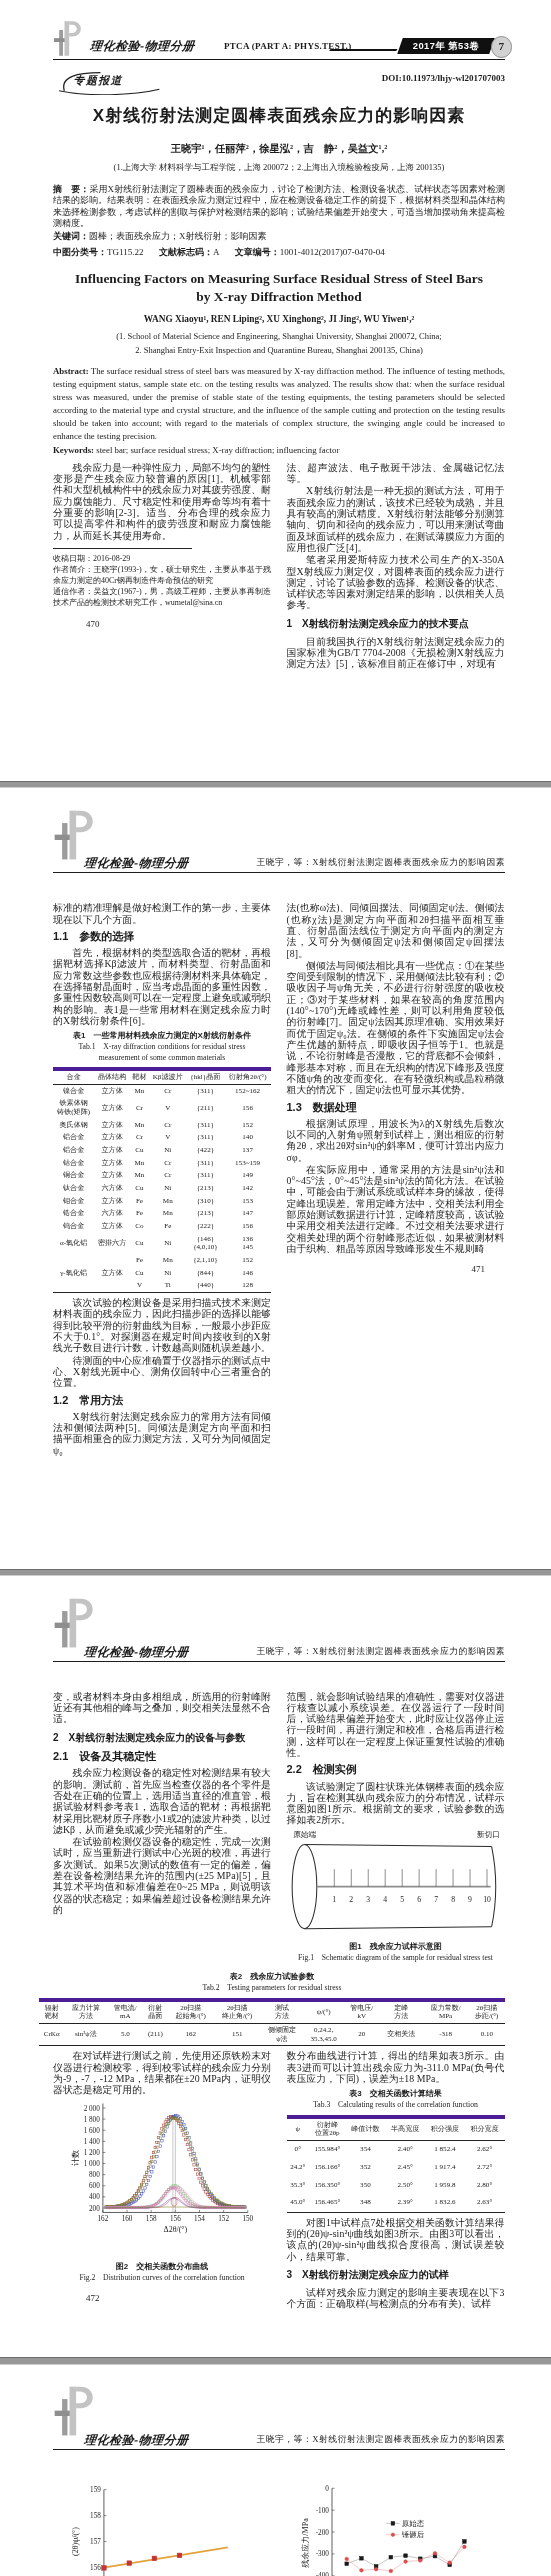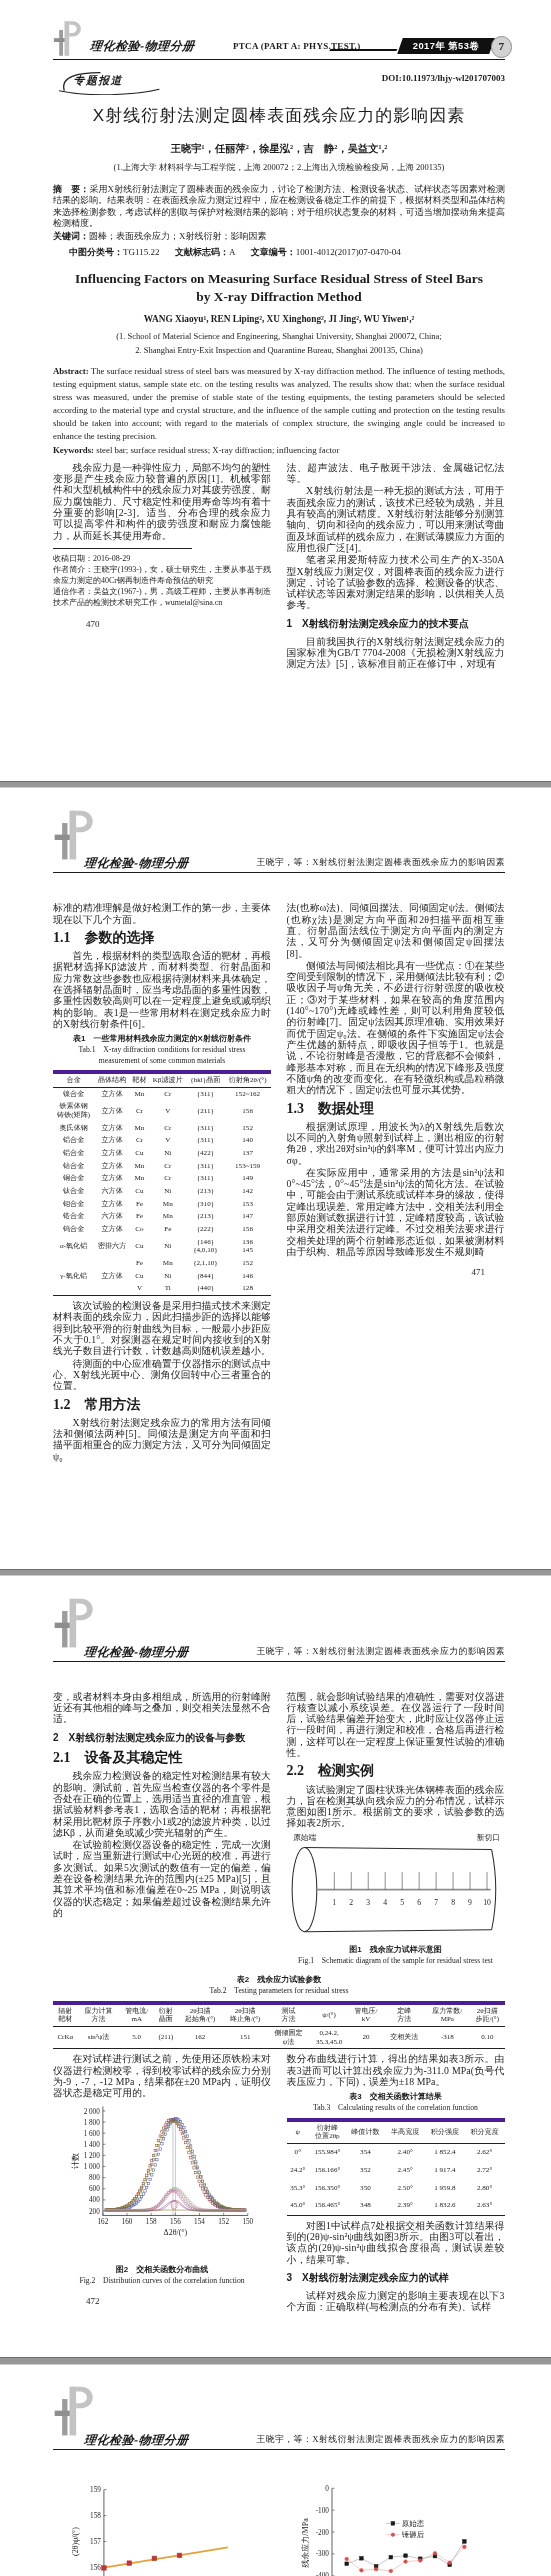--- a/index.html
+++ b/index.html
@@ -4,58 +4,58 @@
 <style>
   html,body{margin:0;padding:0;background:#ffffff;}
   body{width:551px;font-family:"Liberation Serif","DejaVu Serif",serif;color:#1c1c1c;}
   .page{position:relative;width:551px;height:781px;background:#fff;overflow:hidden;}
   .page-sep{height:5.2px;background:#979797;border-top:0.5px solid #6e6e6e;border-bottom:0.5px solid #cdcdcd;}
   
   .p1head{position:relative;padding:0 46px 0 53px;}
   .logoRow{position:relative;height:59px;border-bottom:1.3px solid #161616;}
   .p1logo{position:absolute;left:0;top:19.6px;}
   .logo-cn{position:absolute;left:37px;top:38px;font-family:"Liberation Sans",sans-serif;font-weight:bold;font-style:italic;font-size:12px;letter-spacing:0.5px;transform:skewX(-6deg);}
-  .ptca{position:absolute;left:180px;top:41px;font-weight:bold;font-size:9px;letter-spacing:0.3px;}
+  .ptca{position:absolute;left:171px;top:41px;font-weight:bold;font-size:9px;letter-spacing:0.3px;}
   .banner-tail{position:absolute;right:108px;top:49px;width:67px;height:1.5px;background:#101010;transform:skewX(-30deg);}
   .banner{position:absolute;right:13.4px;top:38px;width:92px;height:16px;background:#101010;transform:skewX(-19deg);}
   .banner span{display:block;transform:skewX(19deg);color:#fff;font-family:"Liberation Sans",sans-serif;font-weight:bold;font-size:9.3px;text-align:center;line-height:16px;letter-spacing:0.5px;}
   .issue-circle{position:absolute;right:-7.2px;top:36px;width:19.6px;height:19.6px;border-radius:50%;background:#d2d2d2;border:0.5px solid #8f8f8f;text-align:center;line-height:19.6px;font-weight:bold;font-size:11.3px;color:#2a2a2a;}
   .badgeRow{position:relative;height:36px;}
   .badge{position:absolute;left:3.1px;top:10.3px;width:106px;height:25px;}
   .badge svg{position:absolute;left:0;top:0;}
   .badge .badge-label{position:absolute;left:17.5px;top:4.1px;font-family:"Liberation Sans",sans-serif;font-weight:bold;font-style:italic;font-size:10.8px;letter-spacing:1.5px;}
   .doi{position:absolute;right:0;top:13.4px;font-weight:bold;font-size:9px;}
-  h1.cntitle{margin:8.2px 0 0;text-align:center;font-family:"Liberation Sans",sans-serif;font-weight:normal;font-size:17px;letter-spacing:1px;}
+  h1.cntitle{margin:8.2px 0 0;text-align:center;font-family:"Liberation Sans",sans-serif;font-weight:bold;font-size:17px;letter-spacing:1px;}
   .authors{margin-top:14.4px;text-align:center;font-weight:bold;font-size:10.3px;}
   .affil{margin-top:6.2px;text-align:center;font-size:8.5px;}
   .abs-cn{margin:10.3px 0 0;font-size:9px;line-height:11.3px;text-align:justify;}
   .abs-cn b,.kw b,.clc b{font-family:"Liberation Sans",sans-serif;}
   .kw{margin:2.1px 0 0;font-size:9px;line-height:11.3px;}
   .clc{margin:3.1px 0 0;font-size:9px;}
-  .clc b{margin-left:13.4px;} .clc b:first-child{margin-left:16px;}
+  .clc b{margin-left:13.4px;} .clc b:first-child{margin-left:0;}
   h2.entitle{margin:11.3px 0 0;text-align:center;font-weight:bold;font-size:13.4px;line-height:18px;}
   .enauthors{margin-top:8.2px;text-align:center;font-weight:bold;font-size:9.3px;}
   .enaffil{margin-top:5.2px;text-align:center;font-size:8.5px;line-height:14px;}
   .abs-en{margin:7.2px 0 0;font-size:8.8px;line-height:13px;text-align:justify;}
   .kw-en{margin:2.1px 0 0;font-size:8.8px;}
   
   .runhead{position:relative;height:107px;}
   .runhead .plogo{position:absolute;left:53px;top:13.4px;}
   .brand{position:absolute;left:84px;top:60px;font-family:"Liberation Sans",sans-serif;font-weight:bold;font-style:italic;font-size:12px;letter-spacing:0.5px;transform:skewX(-6deg);}
   .runtitle{position:absolute;right:46px;top:62px;font-size:8.8px;letter-spacing:0.5px;}
   .runline{position:absolute;left:53px;right:46px;top:77px;border-bottom:0.8px solid #1d1d1d;}
   
   .body-slot{margin-top:7.2px;}
   .cols{display:flex;gap:15.5px;padding:0 46px 0 53px;}
   .col{width:218px;flex:none;}
-  .full{padding:0 46px 0 53px;}
+  .full{padding:0 46px 0 39px;}
   .p{font-size:9.8px;line-height:11.3px;text-align:justify;margin:0 0 1px;text-indent:2em;letter-spacing:0.1px;}
   .p.ni{text-indent:0;}
   .h2{font-family:"Liberation Sans",sans-serif;font-weight:bold;font-size:10px;margin:6.2px 0 4.6px;}
-  .h3{font-family:Liberation Serif, serif;font-weight:bold;font-size:14px;margin:4.1px 0 3.1px;}
+  .h3{font-family:Liberation Sans, sans-serif;font-weight:bold;font-size:11px;margin:4.1px 0 3.1px;}
   .capcn{text-align:center;font-family:"Liberation Sans",sans-serif;font-weight:bold;font-size:8px;margin:4.1px 0 1px;white-space:pre-line;}
   .capen{text-align:center;font-size:7.7px;margin:0 0 4.1px;white-space:pre-line;line-height:10.3px;}
   .tbl{border-collapse:collapse;margin:1px auto 4.1px;border-top:4px solid #4c1d95;border-bottom:1px solid #222;width:100%;}
   .tbl th{border-bottom:0.7px solid #222;font-weight:normal;}
   .tbl th,.tbl td{white-space:pre-line;text-align:center;font-size:7.1px;line-height:8.5px;padding:2.1px 1px;}
   .tbl-t3 td{padding:4.6px 1px;}
   .tbl-t2 th,.tbl-t2 td{font-size:7px;}
   .figwrap{text-align:center;margin:3.1px 0 0;}
   .fnrule{width:139px;border-top:0.8px solid #222;margin:7.2px 0 5.2px;}
   .fn{font-size:8px;line-height:10.8px;text-align:justify;}
@@ -92,21 +92,21 @@
             <path d="M16,40 C8,12 42,5 86,5" stroke="#222" stroke-width="2.5" fill="none"></path>
             <path d="M6,40 C62,52 150,49 200,37" stroke="#222" stroke-width="2" fill="none"></path>
           </svg>
           <span class="badge-label">专题报道</span>
         </div>
         <div class="doi">DOI:10.11973/lhjy-wl201707003</div>
       </div>
       <h1 class="cntitle">X射线衍射法测定圆棒表面残余应力的影响因素</h1>
       <div class="authors">王晓宇¹，任丽萍²，徐星泓²，吉　静²，吴益文¹,²</div>
       <div class="affil">(1.上海大学 材料科学与工程学院，上海 200072；2.上海出入境检验检疫局，上海 200135)</div>
-      <p class="abs-cn"><b>摘　要：</b><span>采用X射线衍射法测定了圆棒表面的残余应力，讨论了检测方法、检测设备状态、试样状态等因素对检测结果的影响。结果表明：在表面残余应力测定过程中，应在检测设备稳定工作的前提下，根据材料类型和晶体结构来选择检测参数，考虑试样的割取与保护对检测结果的影响；对于组织状态复杂的材料，可适当增加摆动角来提高检测精度。</span></p>
+      <p class="abs-cn"><b>摘　要：</b><span>采用X射线衍射法测定了圆棒表面的残余应力，讨论了检测方法、检测设备状态、试样状态等因素对检测结果的影响。结果表明：在表面残余应力测定过程中，应在检测设备稳定工作的前提下，根据材料类型和晶体结构来选择检测参数，考虑试样的割取与保护对检测结果的影响；试验结果偏差开始变大，可适当增加摆动角来提高检测精度。</span></p>
       <p class="kw"><b>关键词：</b><span>圆棒；表面残余应力；X射线衍射；影响因素</span></p>
       <p class="clc">
         <b>中图分类号：</b><span>TG115.22</span>
         <b>文献标志码：</b><span>A</span>
         <b>文章编号：</b><span>1001-4012(2017)07-0470-04</span>
       </p>
       <h2 class="entitle"><span>Influencing Factors on Measuring Surface Residual Stress of Steel Bars</span><br><span>by X-ray Diffraction Method</span></h2>
       <div class="enauthors">WANG Xiaoyu¹, REN Liping², XU Xinghong², JI Jing², WU Yiwen¹,²</div>
       <div class="enaffil"><span>(1. School of Material Science and Engineering, Shanghai University, Shanghai 200072, China;</span><br><span>2. Shanghai Entry-Exit Inspection and Quarantine Bureau, Shanghai 200135, China)</span></div>
       <p class="abs-en"><b>Abstract:</b> <span>The surface residual stress of steel bars was measured by X-ray diffraction method. The influence of testing methods, testing equipment status, sample state etc. on the testing results was analyzed. The results show that: when the surface residual stress was measured, under the premise of stable state of the testing equipments, the testing parameters should be selected according to the material type and crystal structure, and the influence of the sample cutting and protection on the testing results should be taken into account; with regard to the materials of complex structure, the swinging angle could be increased to enhance the testing precision.</span></p>

